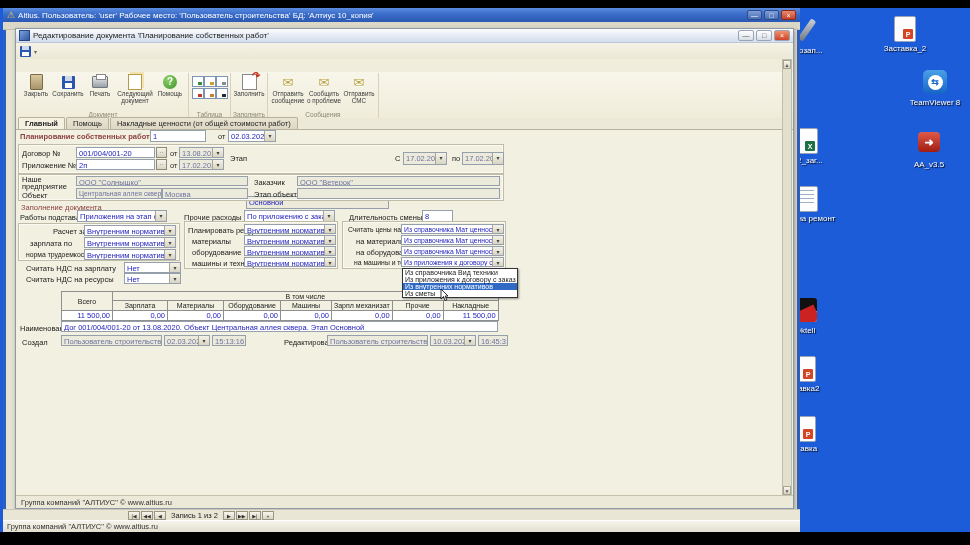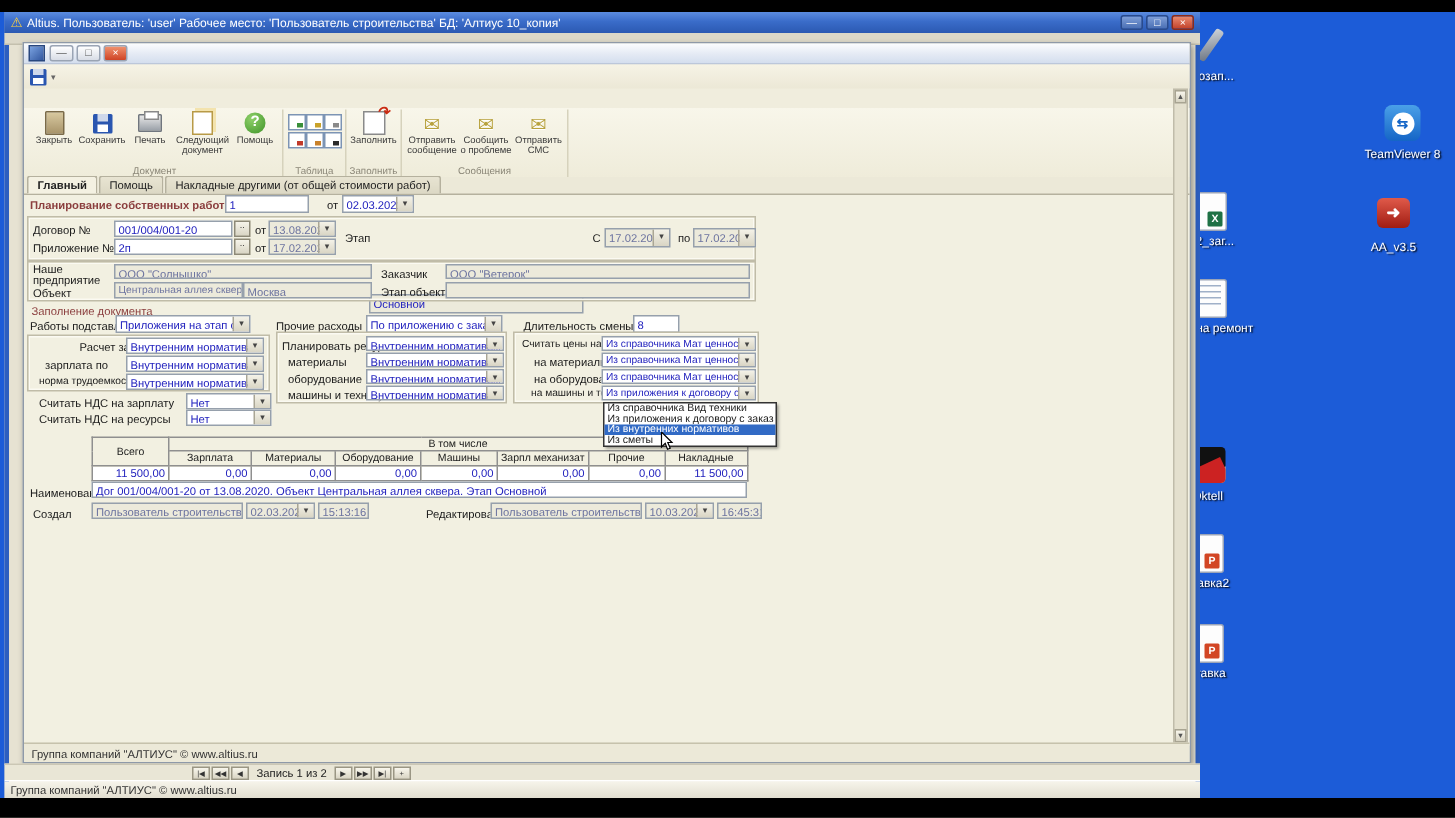--- a/index.html
+++ b/index.html
@@ -132,20 +132,28 @@
 
 <div class="screen">
   <div class="desktop">
 
     <div class="dicon" style="left:774px;top:10px;">
       <div class="glyph">
           <div class="g-pen"></div>
         </div>
       <div class="cap">укозап...</div>
     </div>
+    <div class="dicon" style="left:872px;top:8px;">
+      <div class="glyph">
+          <div class="g-page">
+            <div class="mark ppt">P</div>
+          </div>
+        </div>
+      <div class="cap">Заставка_2</div>
+    </div>
     <div class="dicon" style="left:902px;top:62px;">
       <div class="glyph">
           <div class="g-tv">
             <b>⇆</b>
           </div>
         </div>
       <div class="cap">TeamViewer 8</div>
     </div>
     <div class="dicon" style="left:774px;top:120px;">
       <div class="glyph">
@@ -207,20 +215,21 @@
         <span class="winbtn">—</span>
         <span class="winbtn">□</span>
         <span class="winbtn close">×</span>
       </span>
     </div>
     <div class="menustrip"></div>
 
     <div class="dialog">
       <div class="dtitle">
         <span class="dico"></span>
+        <span class="ttext">Редактирование документа 'Планирование собственных работ'</span>
         <span class="winbtns">
           <span class="dbtn">—</span>
           <span class="dbtn">□</span>
           <span class="dbtn close">×</span>
         </span>
       </div>
       <div class="qat">
         <span class="floppy">
             <i></i>
             <u></u>
@@ -321,21 +330,21 @@
               </span>
             <span class="cap">Отправить СМС</span>
           </div>
           <span class="glabel">Сообщения</span>
         </div>
       </div>
 
       <div class="ftabs">
         <span class="ftab active">Главный</span>
         <span class="ftab">Помощь</span>
-        <span class="ftab">Накладные другими (от общей стоимости работ)</span>
+        <span class="ftab">Накладные ценности (от общей стоимости работ)</span>
       </div>
 
       <div class="content">
 
         <span class="lblm" style="left:4px;top:2px;">Планирование собственных работ №</span>
         <span class="fld" style="left:134px;top:0;width:56px;height:12px;">1</span>
         <span class="lbl" style="left:202px;top:2px;">от</span>
         <span class="combo" style="left:212px;top:0;width:48px;height:12px;">02.03.2021</span>
 
         <div class="gbox" style="left:2px;top:14px;width:486px;height:30px;"></div>

